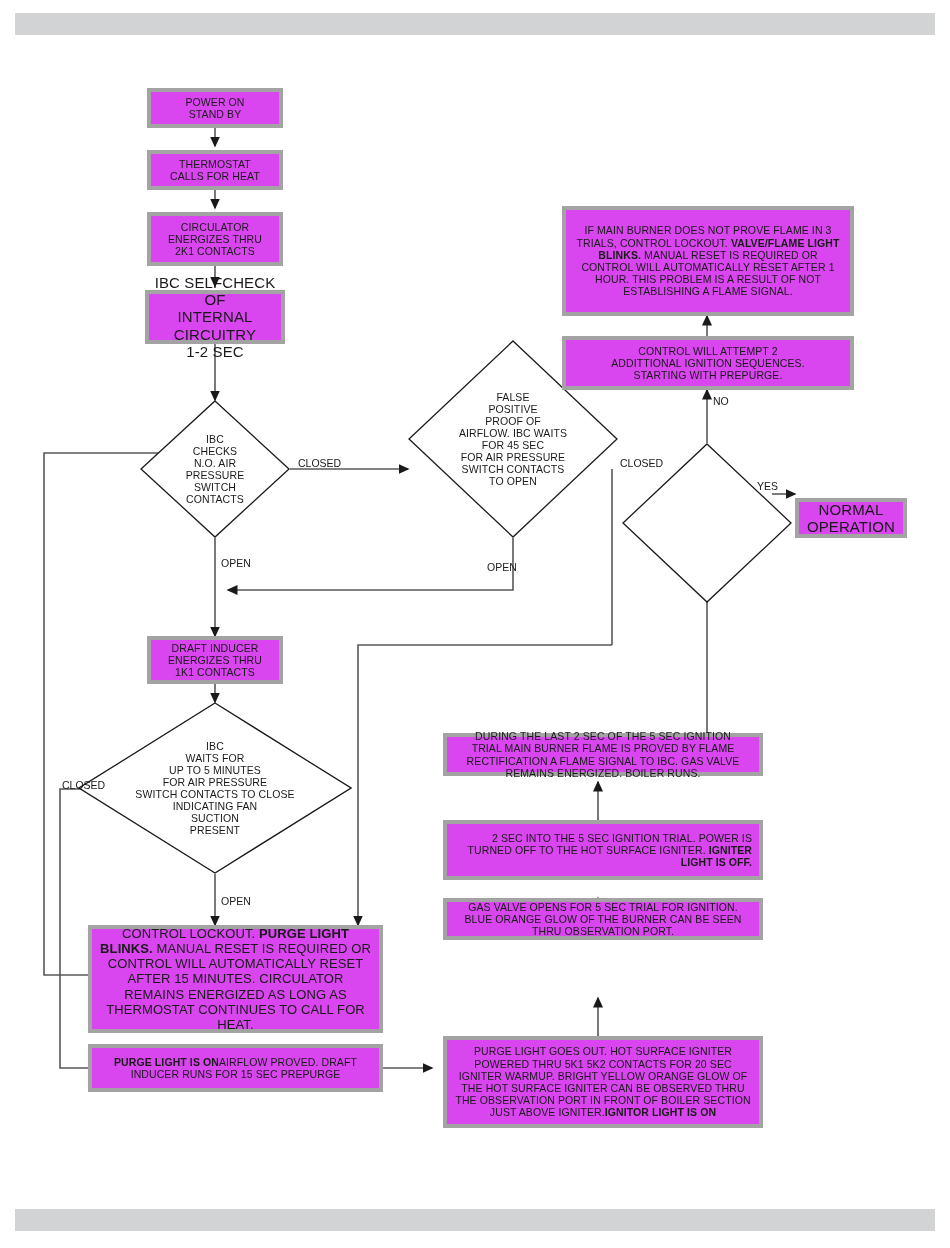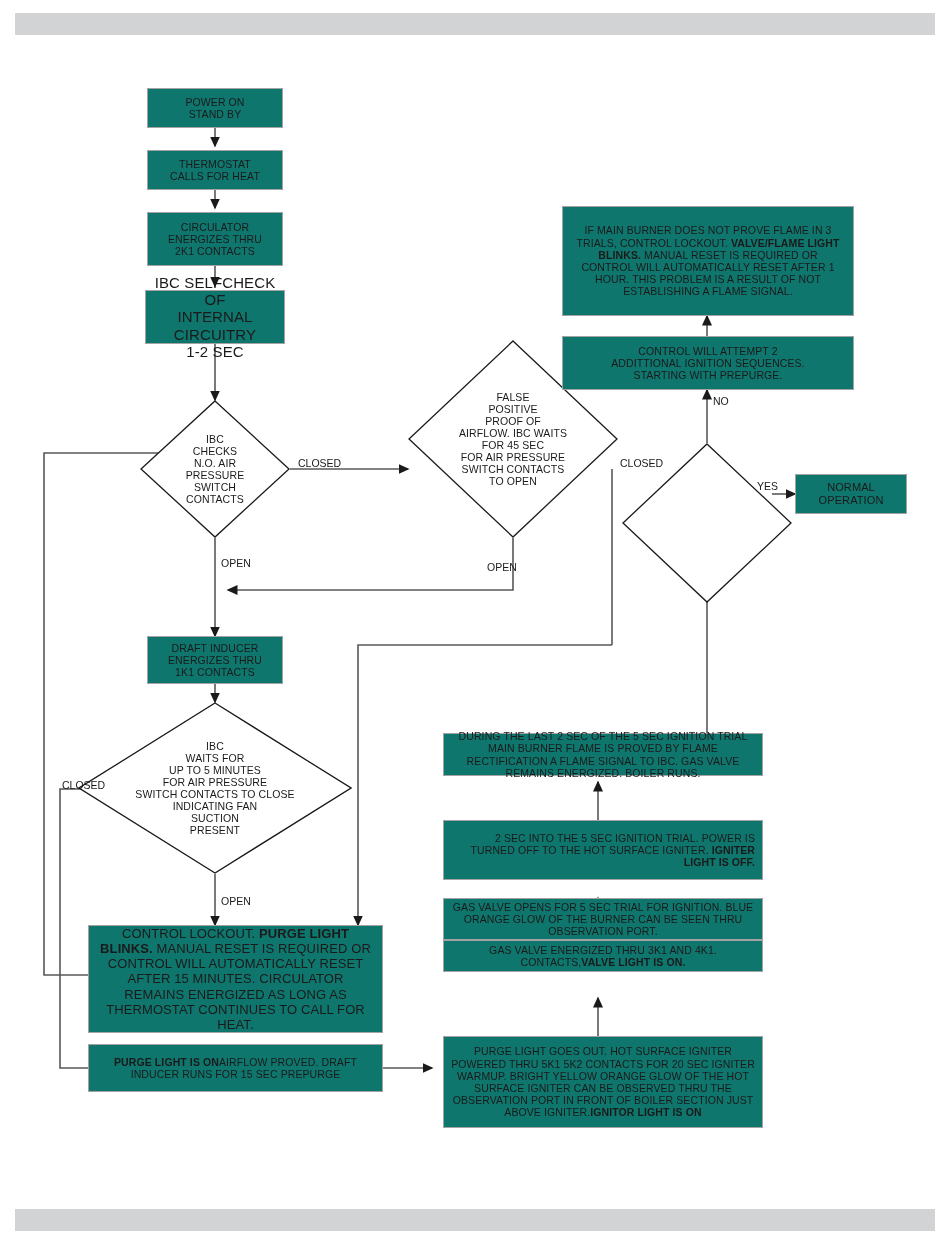--- a/index.html
+++ b/index.html
@@ -19,22 +19,22 @@
 
   .node{
     position:absolute;
     box-sizing:border-box;
     display:flex;align-items:center;justify-content:center;
     text-align:center;
     color:#1a1a1a;
     letter-spacing:.1px;
   }
   .box{
-    border:1px solid #a3a3a3;
-    background:#0f766e;
+    border:4px solid #a3a3a3;
+    background:#d946ef;
     padding:3px 5px;
     line-height:1.16;
   }
 
   .diamond{
     background:transparent;
     border:none;
   }
   .diamond .dshape{
     position:absolute;left:0;top:0;width:100%;height:100%;
@@ -148,21 +148,21 @@
   <div class="node box" id="n-att2" style="left:562px;top:336px;width:292px;height:54px;font-size:10.5px;">
     <span>CONTROL WILL ATTEMPT 2<br>ADDITTIONAL IGNITION SEQUENCES.<br>STARTING WITH PREPURGE.</span>
   </div>
 
   <div class="node diamond" id="d4" style="left:622px;top:443px;width:170px;height:160px;font-size:10.5px;">
     <svg class="dshape" viewBox="0 0 170 160" preserveAspectRatio="none">
       <polygon points="85,1 169,80 85,159 1,80" fill="#ffffff" stroke="#1a1a1a" stroke-width="1.3"></polygon>
     </svg>
   </div>
 
-  <div class="node box" id="n-normal" style="left:795px;top:474px;width:112px;height:40px;font-size:11px;">
+  <div class="node box" id="n-normal" style="left:795px;top:498px;width:112px;height:40px;font-size:15px;">
     <span>NORMAL<br>OPERATION</span>
   </div>
 
   <div class="node box" id="n-draft" style="left:147px;top:636px;width:136px;height:48px;font-size:10.5px;">
     <span>DRAFT INDUCER<br>ENERGIZES THRU<br>1K1 CONTACTS</span>
   </div>
 
   <div class="node diamond" id="d3" style="left:78px;top:702px;width:274px;height:172px;font-size:10.5px;">
     <svg class="dshape" viewBox="0 0 274 172" preserveAspectRatio="none">
       <polygon points="137,1 273,86 137,171 1,86" fill="#ffffff" stroke="#1a1a1a" stroke-width="1.3"></polygon>
@@ -183,23 +183,20 @@
   </div>
 
   <div class="node box" id="n-2sec" style="left:443px;top:820px;width:320px;height:60px;font-size:10.5px;padding:3px 7px;text-align:right;">
     <span><span>2 SEC INTO THE 5 SEC IGNITION TRIAL. POWER IS TURNED OFF TO THE HOT SURFACE IGNITER. </span><b>IGNITER LIGHT IS OFF.</b></span>
   </div>
 
   <div class="node box" id="n-gvopen" style="left:443px;top:898px;width:320px;height:42px;font-size:10.5px;padding:3px 7px;">
     <span>GAS VALVE OPENS FOR 5 SEC TRIAL FOR IGNITION. BLUE ORANGE GLOW OF THE BURNER CAN BE SEEN THRU OBSERVATION PORT.</span>
   </div>
 
-  <div class="node box" id="n-gven" style="left:443px;top:940px;width:320px;height:32px;font-size:10.5px;padding:3px 7px;">
-    <span><span>GAS VALVE ENERGIZED THRU 3K1 AND 4K1. CONTACTS,</span><b>VALVE LIGHT IS ON.</b></span>
-  </div>
 
   <div class="node box" id="n-purgeout" style="left:443px;top:1036px;width:320px;height:92px;font-size:10.5px;padding:3px 7px;">
     <span><span>PURGE LIGHT GOES OUT. HOT SURFACE IGNITER POWERED THRU 5K1 5K2 CONTACTS FOR 20 SEC IGNITER WARMUP. BRIGHT YELLOW ORANGE GLOW OF THE HOT SURFACE IGNITER CAN BE OBSERVED THRU THE OBSERVATION PORT IN FRONT OF BOILER SECTION JUST ABOVE IGNITER.</span><b>IGNITOR LIGHT IS ON</b></span>
   </div>
 
   <div class="edgelabel" style="left:298px;top:458px;font-size:10.5px;">CLOSED</div>
   <div class="edgelabel" style="left:221px;top:558px;font-size:10.5px;">OPEN</div>
   <div class="edgelabel" style="left:620px;top:458px;font-size:10.5px;">CLOSED</div>
   <div class="edgelabel" style="left:487px;top:562px;font-size:10.5px;">OPEN</div>
   <div class="edgelabel" style="left:713px;top:396px;font-size:10.5px;">NO</div>

